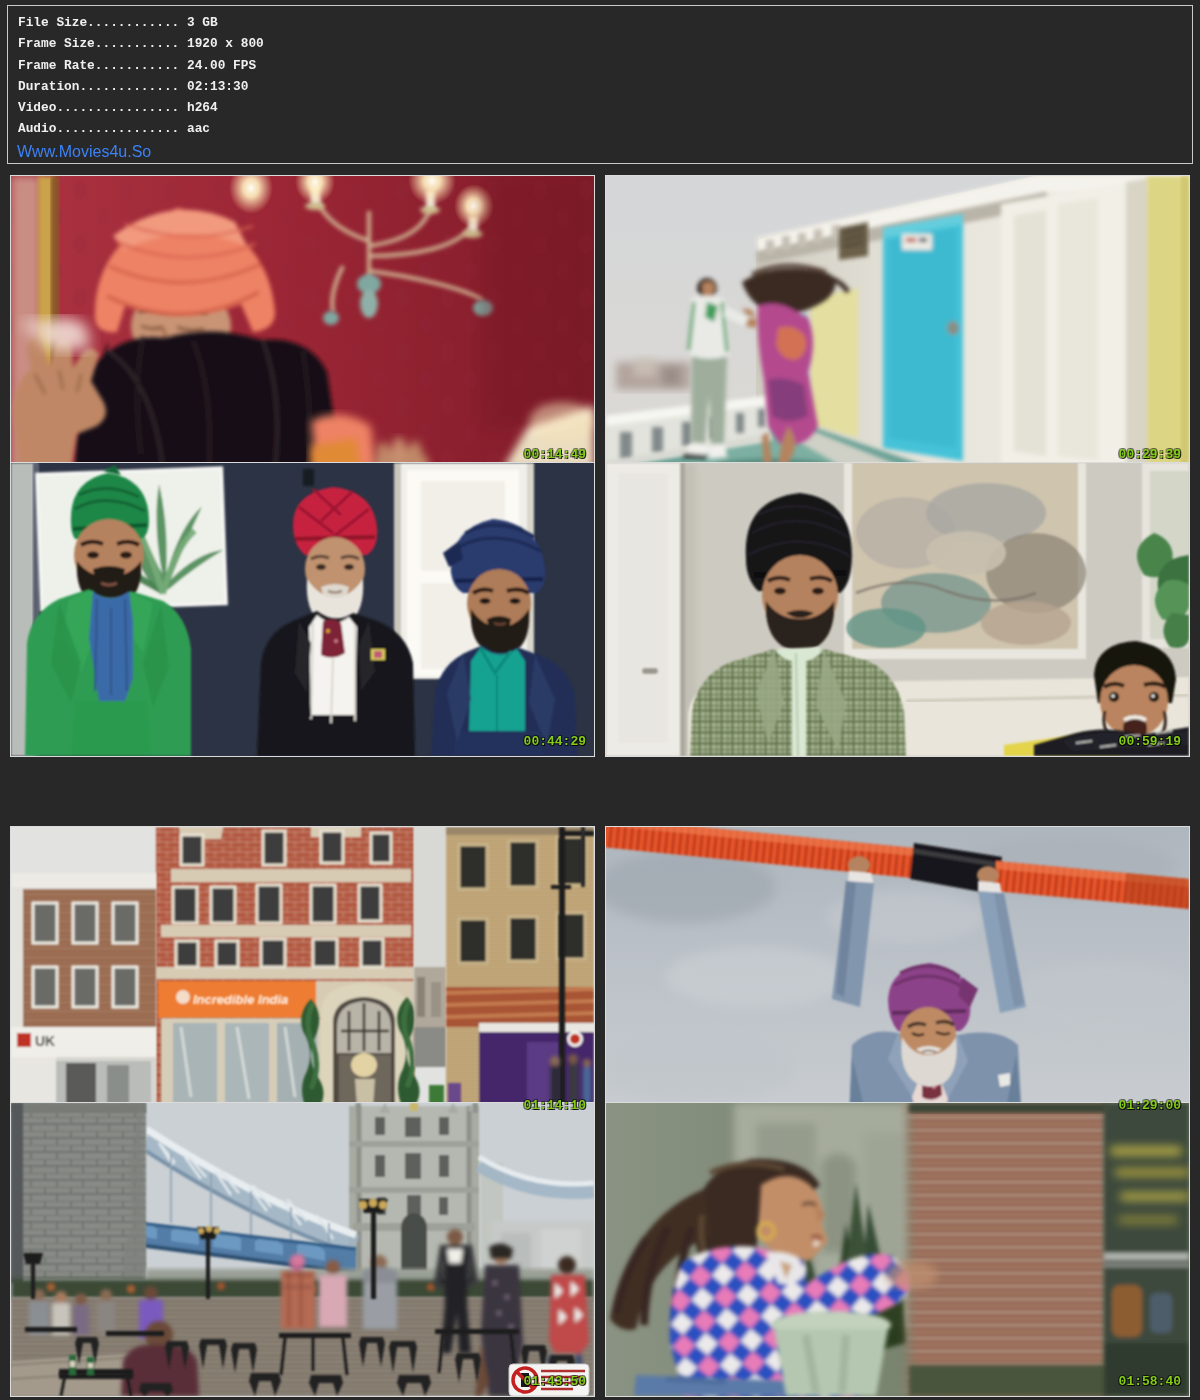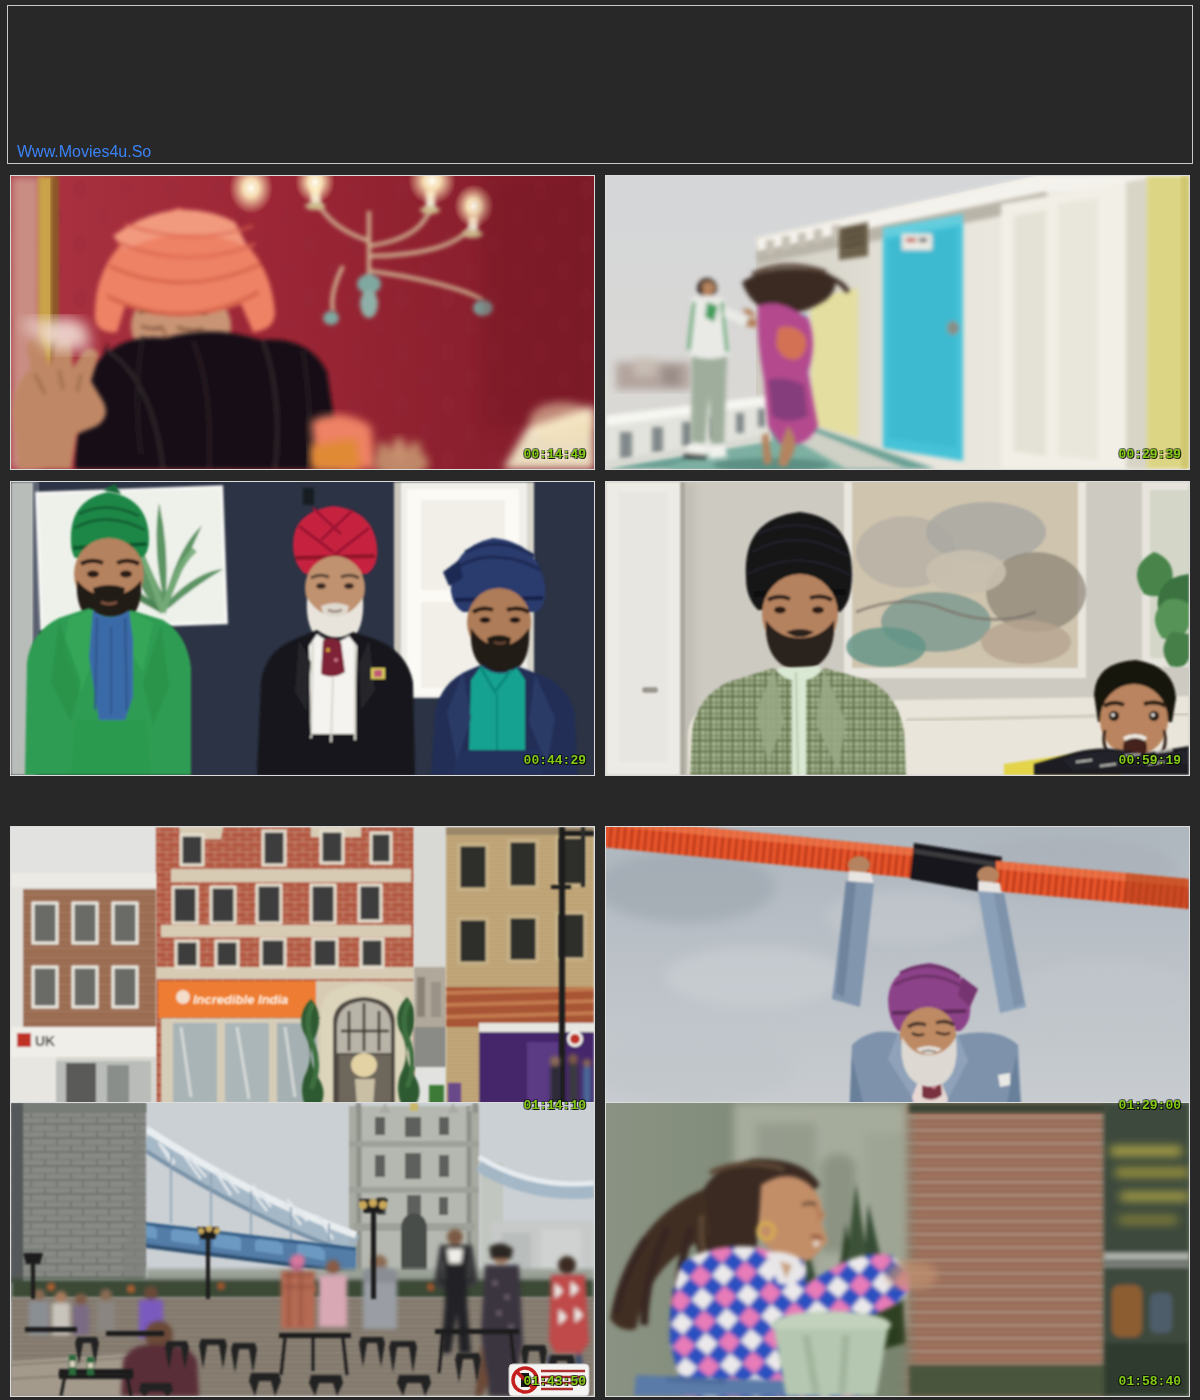--- a/index.html
+++ b/index.html
@@ -4,26 +4,32 @@
 <style>
 html,body{margin:0;padding:0;background:#282828;}
 body{width:1200px;height:1400px;position:relative;font-family:"Liberation Sans",sans-serif;}
 #infobox{position:absolute;left:7px;top:5px;width:1184px;height:157px;border:1px solid #c9c9c9;background:#282828;}
 #infobox pre{margin:0;position:absolute;left:10px;top:6px;font-family:"Liberation Mono",monospace;font-size:12.8px;font-weight:bold;color:#f0f0f0;line-height:21.25px;}
 #siteurl{position:absolute;left:9px;bottom:2px;font-family:Liberation Sans, sans-serif;font-size:16px;color:#3b82f6;letter-spacing:0px;}
 .shot{position:absolute;width:585px;height:295px;border:1px solid #dcdcdc;box-sizing:border-box;overflow:hidden;background:#444;}
 .ts{position:absolute;right:8px;bottom:7px;font-family:"Liberation Mono",monospace;font-size:13px;font-weight:bold;color:#84cc16;z-index:50;
 text-shadow:1px 1px 0 rgba(0,0,0,0.85),-1px 1px 0 rgba(0,0,0,0.5),1px -1px 0 rgba(0,0,0,0.5),-1px -1px 0 rgba(0,0,0,0.4);}
 .c1{left:10px}.c2{left:605px}
-.r1{top:175px}.r2{top:481px}.r3{top:826px}.r4{top:1102px}
+.r1{top:175px}.r2{top:462px}.r3{top:826px}.r4{top:1102px}
 svg{position:absolute;left:0;top:0;}
 </style>
 </head>
 <body>
 <div id="infobox">
+<pre>File Size............ 3 GB
+Frame Size........... 1920 x 800
+Frame Rate........... 24.00 FPS
+Duration............. 02:13:30
+Video................ h264
+Audio................ aac</pre>
 <div id="siteurl">Www.Movies4u.So</div>
 </div>
 
 <div class="shot c1 r1" id="s1">
 <svg width="583" height="293" viewBox="0 0 583 293">
 <defs>
 <linearGradient id="wall1" x1="0" y1="0" x2="1" y2="0">
 <stop offset="0" stop-color="#ab3342"></stop>
           <stop offset="0.45" stop-color="#9c2635"></stop>
           <stop offset="0.8" stop-color="#8a1f2d"></stop>

